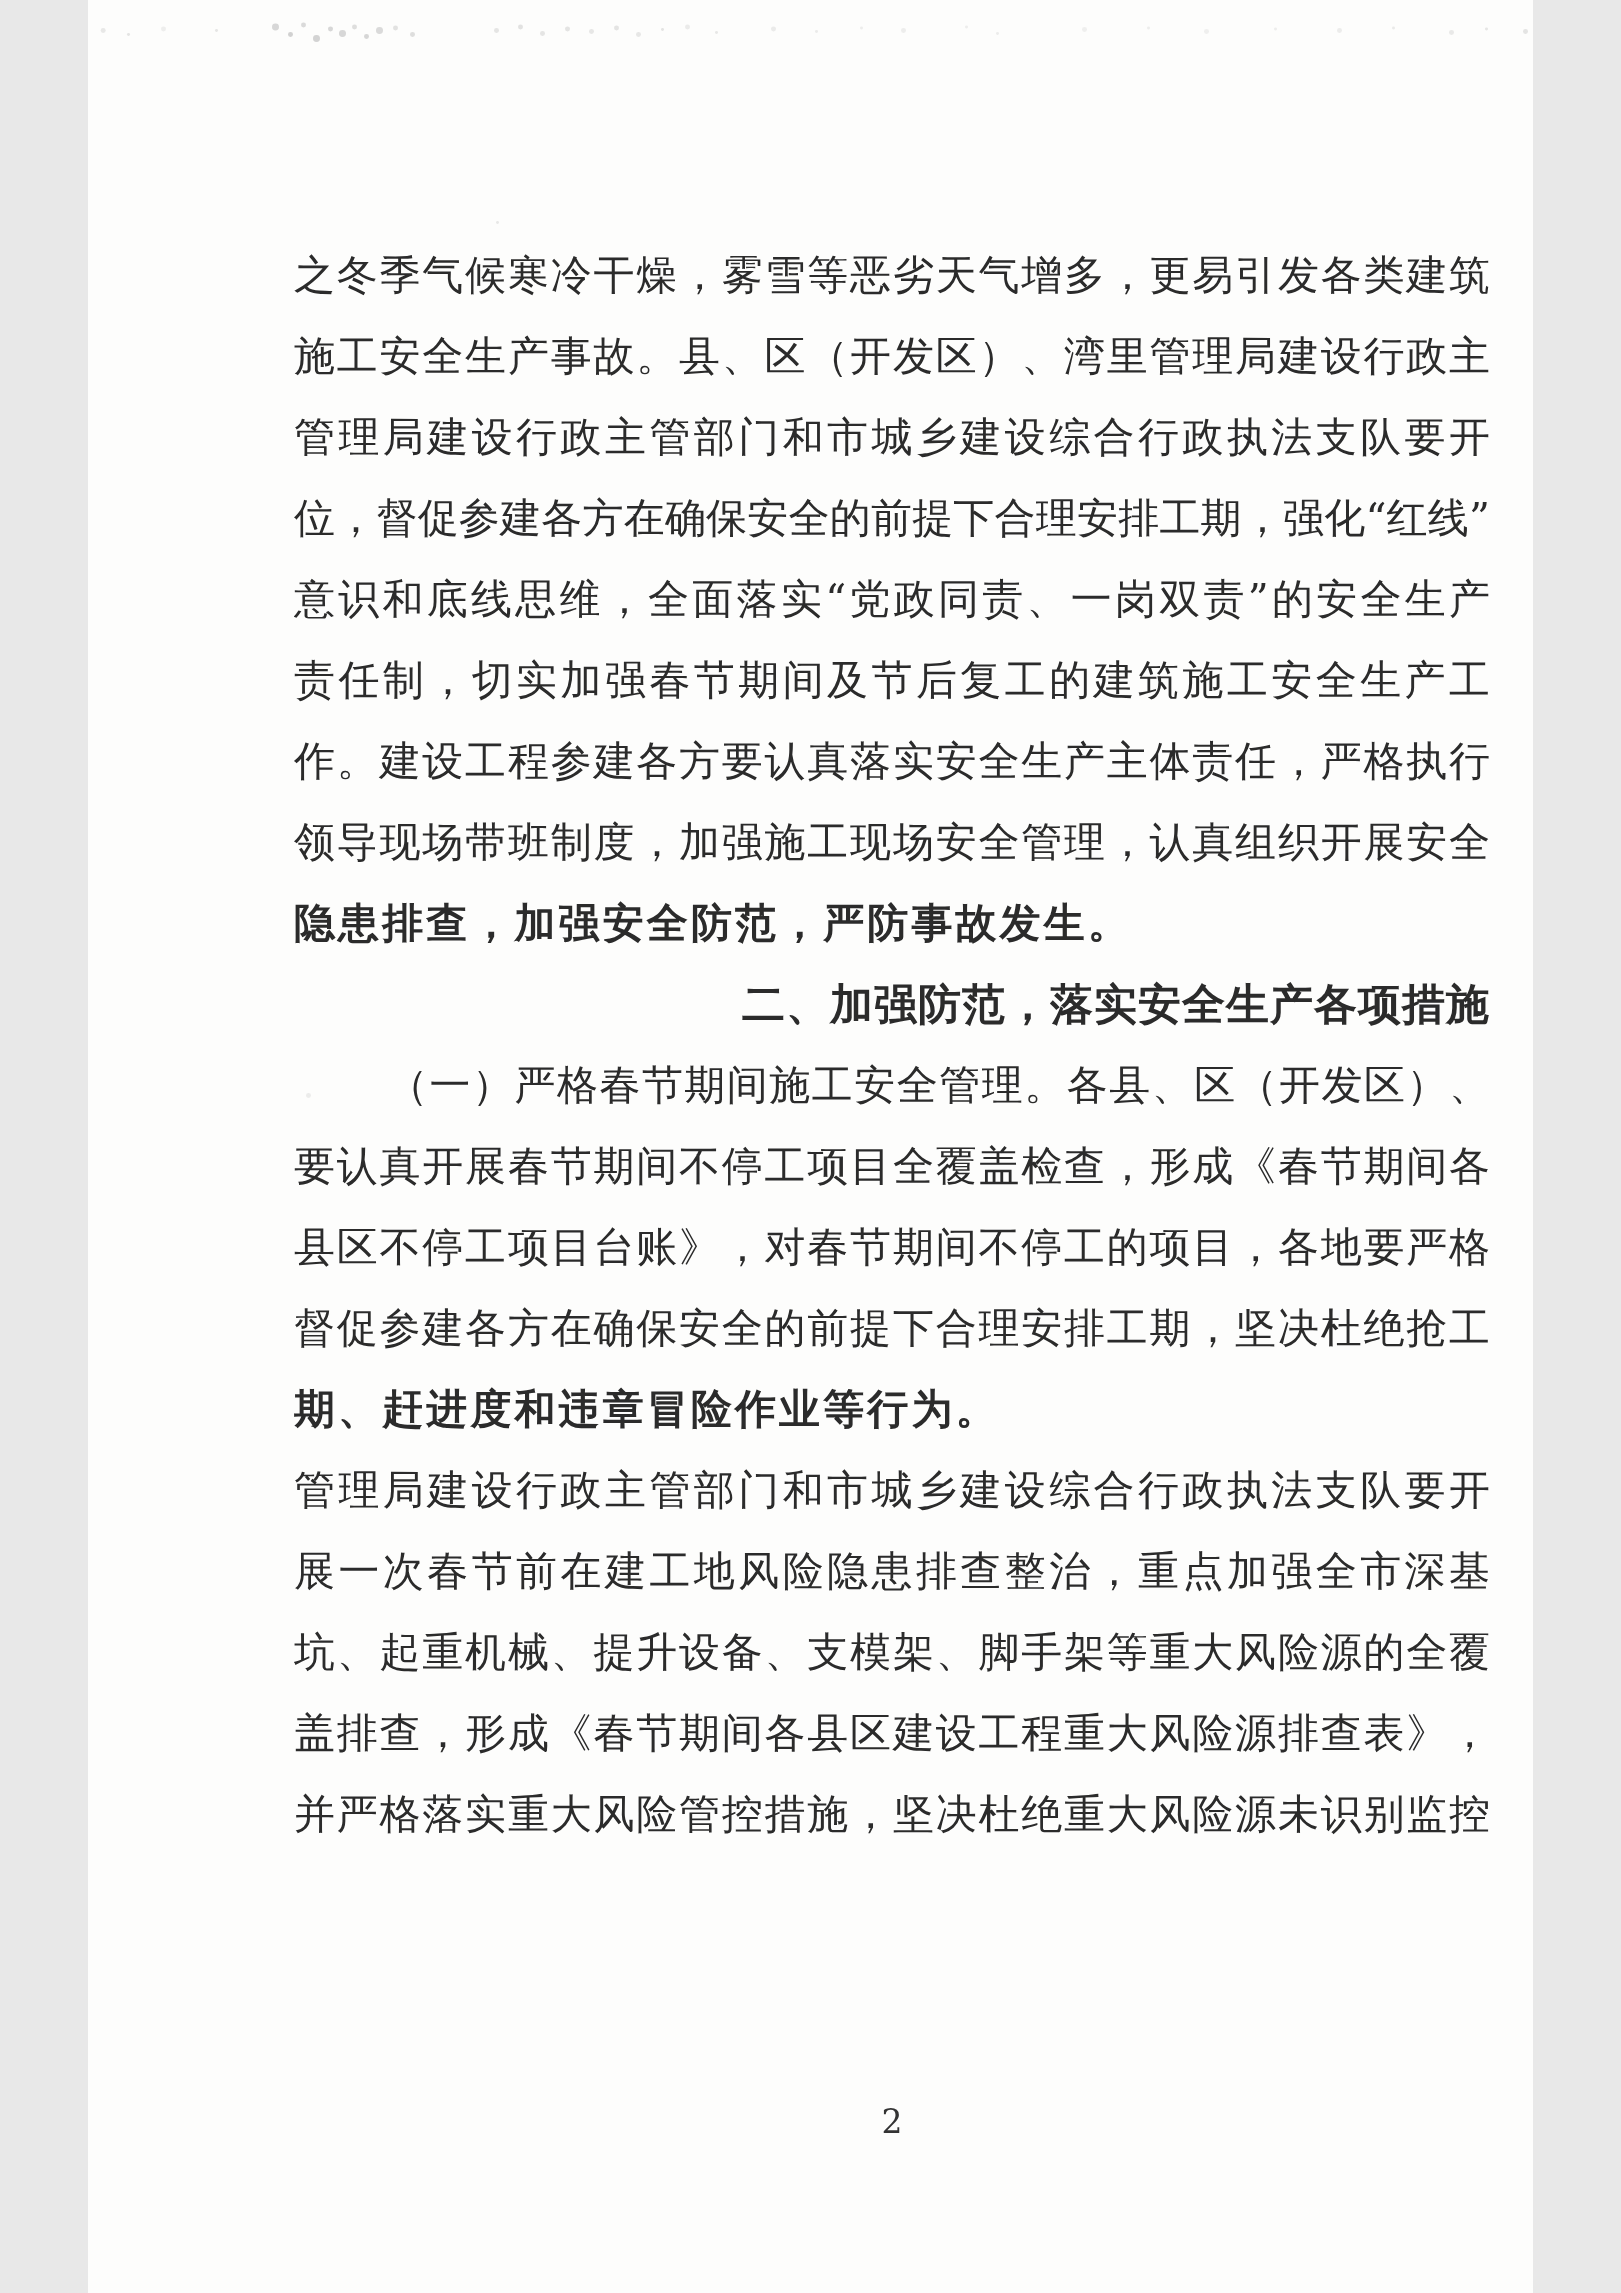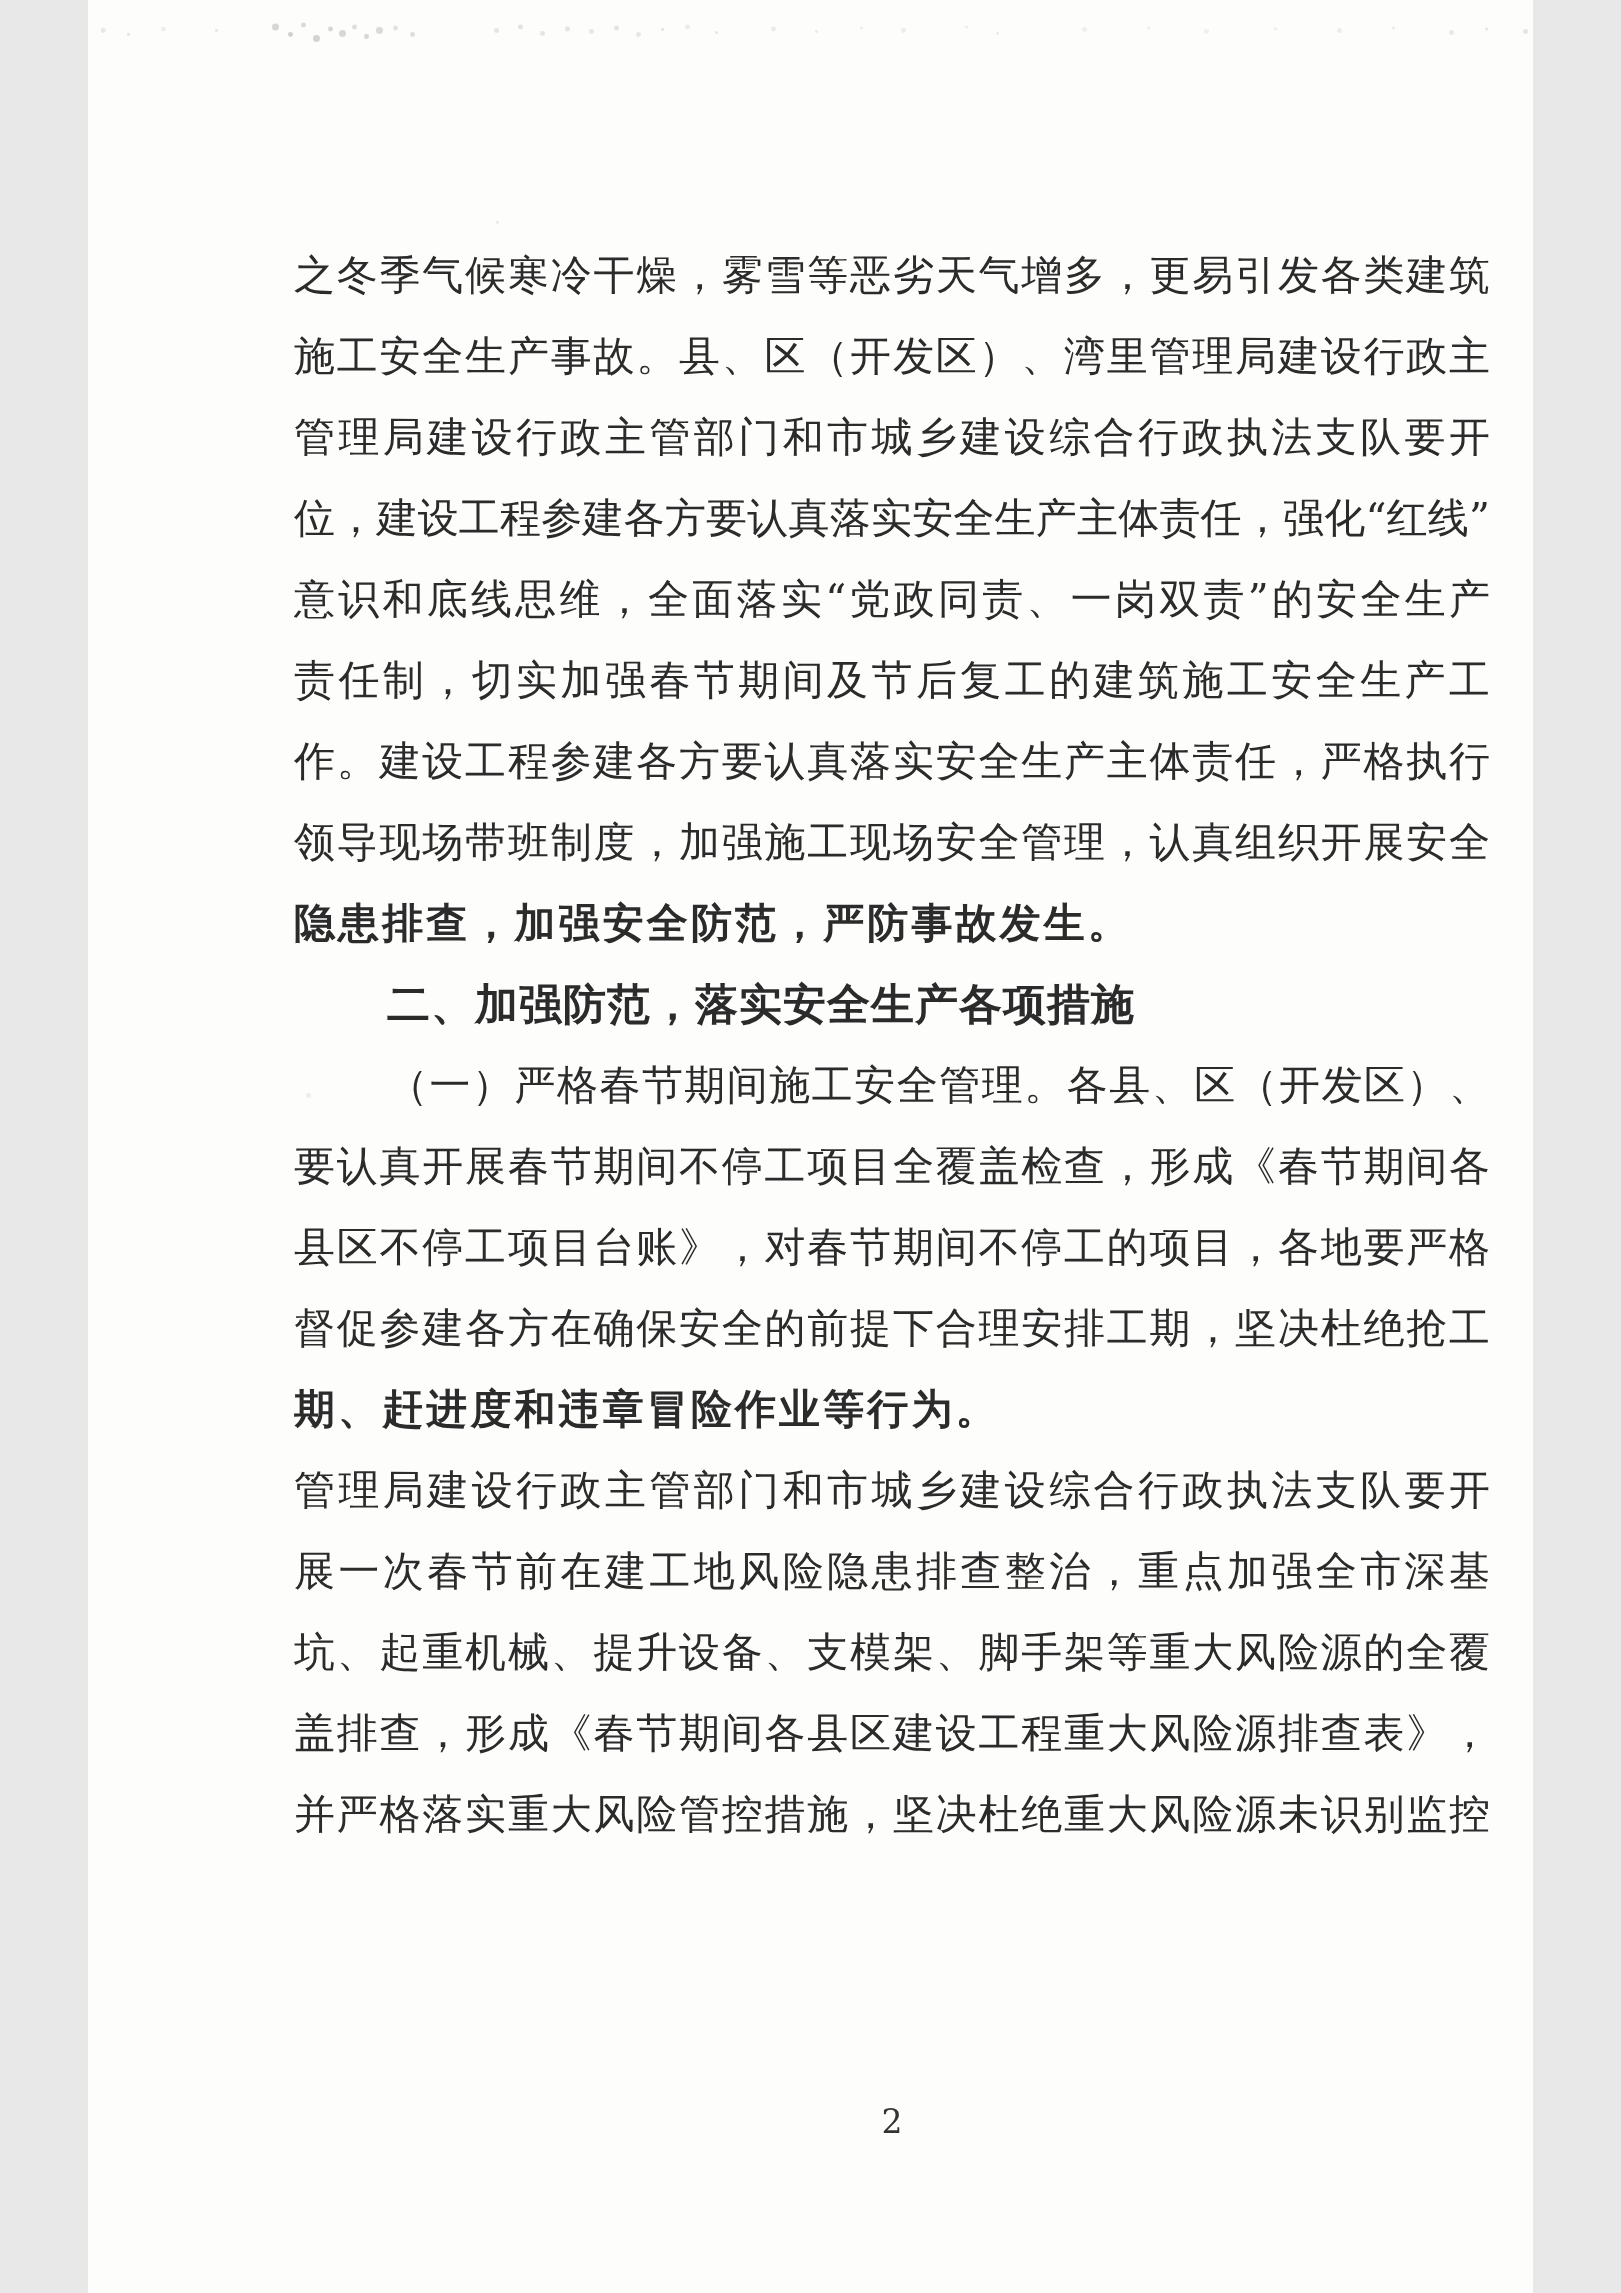--- a/index.html
+++ b/index.html
@@ -94,21 +94,21 @@
     text-align: left;
     letter-spacing: 3.1px;
     font-weight: bold;
   }
   .indent2 { text-indent: 93px; }
   .heading {
     font-family: "Liberation Sans", "DejaVu Sans", sans-serif;
     font-weight: 700;
     font-size: 43px;
     letter-spacing: 1px;
-    text-align: left;
+    text-align: right;
   }
   .lead { font-weight: 400; }
   .page-num {
     position: absolute;
     left: 206px;
     top: 2099px;
     width: 1196px;
     height: 45px;
     line-height: 45px;
     text-align: center;
@@ -122,21 +122,21 @@
 <div class="page">
 
   <div class="noise-dot"></div>
   <div class="smudge"></div>
 
   <main class="text-col">
 
     <div class="ln just">之冬季气候寒冷干燥，雾雪等恶劣天气增多，更易引发各类建筑</div>
     <div class="ln just">施工安全生产事故。县、区（开发区）、湾里管理局建设行政主</div>
     <div class="ln just">管理局建设行政主管部门和市城乡建设综合行政执法支队要开</div>
-    <div class="ln just">位，建设工程参建各方要认真落实安全生产主体责任，强化“红线”</div>
+    <div class="ln just">位，督促参建各方在确保安全的前提下合理安排工期，强化“红线”</div>
     <div class="ln just">意识和底线思维，全面落实“党政同责、一岗双责”的安全生产</div>
     <div class="ln just">责任制，切实加强春节期间及节后复工的建筑施工安全生产工</div>
     <div class="ln just">作。建设工程参建各方要认真落实安全生产主体责任，严格执行</div>
     <div class="ln just">领导现场带班制度，加强施工现场安全管理，认真组织开展安全</div>
     <div class="ln left-end">隐患排查，加强安全防范，严防事故发生。</div>
 
     <div class="ln heading indent2">二、加强防范，落实安全生产各项措施</div>
 
     <div class="ln just indent2"><span class="lead">（一）严格春节期间施工安全管理。</span><span>各县、区（开发区）、</span></div>
     <div class="ln just">要认真开展春节期间不停工项目全覆盖检查，形成《春节期间各</div>

